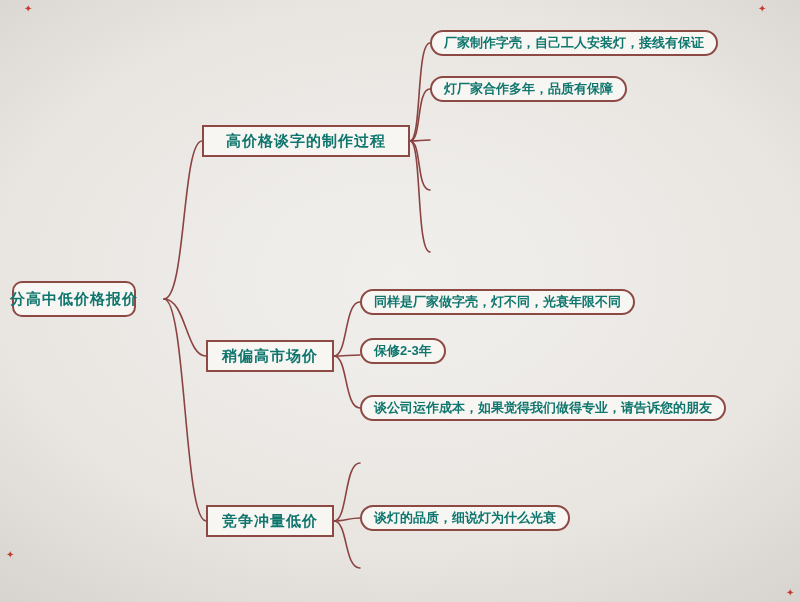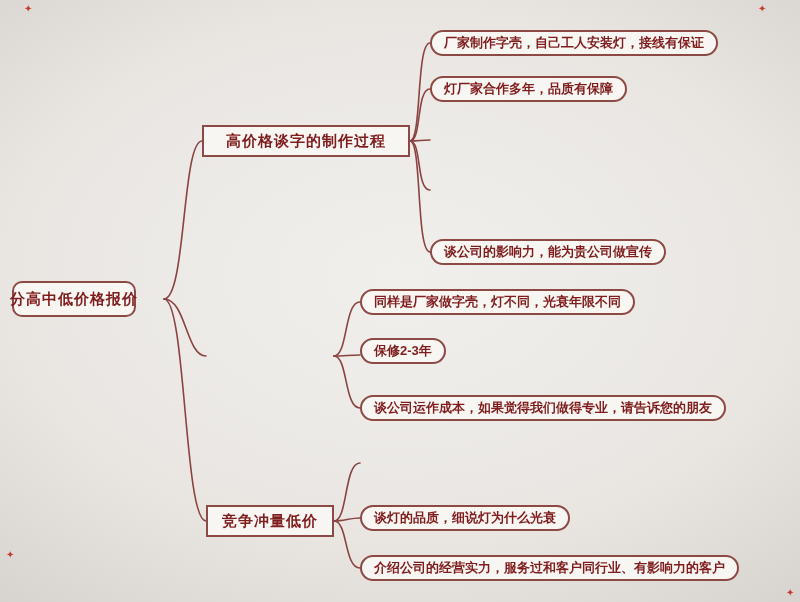--- a/index.html
+++ b/index.html
@@ -5,21 +5,21 @@
   html,body{margin:0;padding:0;background:#b9b6b2;}
   .stage{
     position:relative;width:800px;height:602px;overflow:hidden;
     background:radial-gradient(ellipse 95% 85% at 50% 46%, #f1efec 0%, #e9e6e2 52%, #d6d2ce 84%, #bdb9b4 100%);
     font-family:"Liberation Sans","DejaVu Sans",sans-serif;
   }
   svg.links{position:absolute;left:0;top:0;}
   svg.links path{fill:none;stroke:#8a4340;stroke-width:1.6;stroke-linecap:round;}
   .node{
     position:absolute;box-sizing:border-box;
-    background:#f8f6f3;border:2px solid #8d4a44;color:#7f1d1d;
+    background:#f8f6f3;border:2px solid #8d4a44;color:#0f766e;
     display:flex;align-items:center;justify-content:center;
     white-space:nowrap;
   }
   .root{font-size:15px;font-weight:700;border-radius:10px;padding:0 12px;letter-spacing:1px;}
   .branch{font-size:15px;font-weight:700;border-radius:0;padding:0 10px;letter-spacing:1px;}
   .leaf{font-size:13px;font-weight:600;border-radius:13px;padding:0 12px;height:26px;}
   .wm{position:absolute;color:#c43a2c;font-size:10px;font-weight:700;line-height:1;}
 </style>
 </head>
 <body>
@@ -43,31 +43,30 @@
     <path d="M334,356 C348,356 344,408 360,408"></path>
 
     <path d="M334,521 C348,521 344,463 360,463"></path>
     <path d="M334,521 C344,521 350,518 360,518"></path>
     <path d="M334,521 C348,521 344,568 360,568"></path>
   </svg>
 
   <div class="node root" style="left:12px;top:281px;width:124px;height:36px">分高中低价格报价</div>
 
   <div class="node branch" style="left:202px;top:125px;width:208px;height:32px">高价格谈字的制作过程</div>
+  <div class="node branch" style="left:206px;top:340px;width:128px;height:32px">稍偏高市场价</div>
   <div class="node branch" style="left:206px;top:505px;width:128px;height:32px">竞争冲量低价</div>
 
   <div class="node leaf" style="left:430px;top:30px">厂家制作字壳，自己工人安装灯，接线有保证</div>
   <div class="node leaf" style="left:430px;top:76px">灯厂家合作多年，品质有保障</div>
-  <div class="node leaf" style="left:430px;top:239px">谈公司的影响力，能为贵公司做宣传</div>
 
   <div class="node leaf" style="left:360px;top:289px">同样是厂家做字壳，灯不同，光衰年限不同</div>
   <div class="node leaf" style="left:360px;top:338px">保修2-3年</div>
   <div class="node leaf" style="left:360px;top:395px">谈公司运作成本，如果觉得我们做得专业，请告诉您的朋友</div>
 
   <div class="node leaf" style="left:360px;top:505px">谈灯的品质，细说灯为什么光衰</div>
-  <div class="node leaf" style="left:360px;top:555px">介绍公司的经营实力，服务过和客户同行业、有影响力的客户</div>
 
   <span class="wm" style="left:24px;top:4px">✦</span>
   <span class="wm" style="left:758px;top:4px">✦</span>
   <span class="wm" style="left:6px;top:550px">✦</span>
   <span class="wm" style="left:786px;top:588px">✦</span>
 
 </div>
 
 </body></html>

